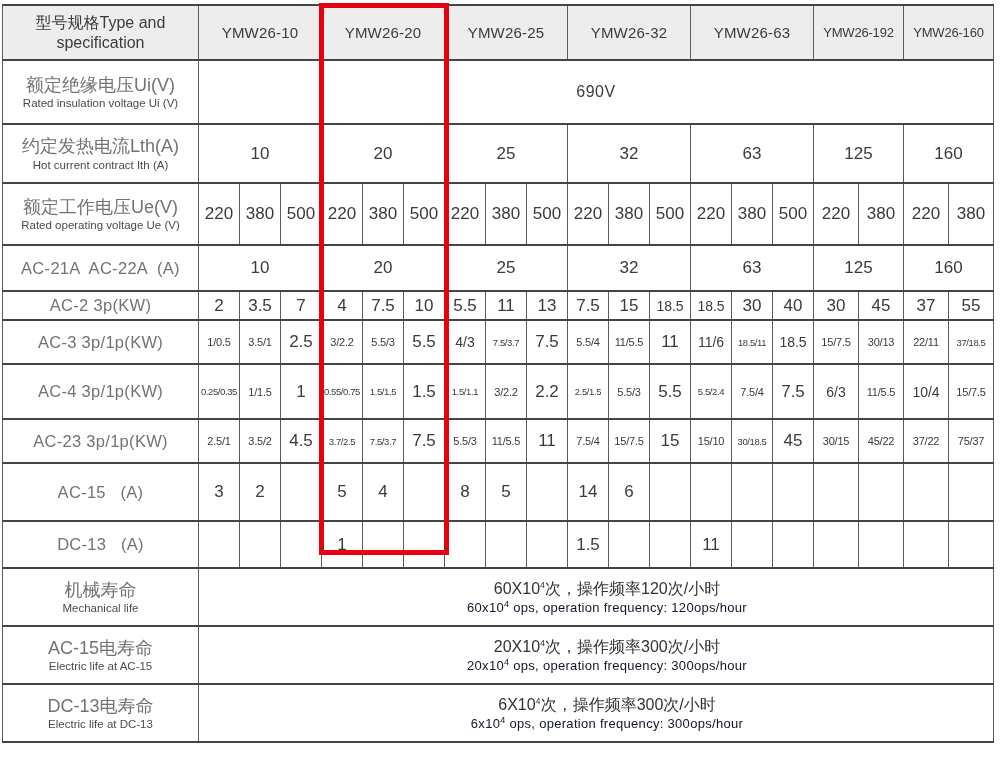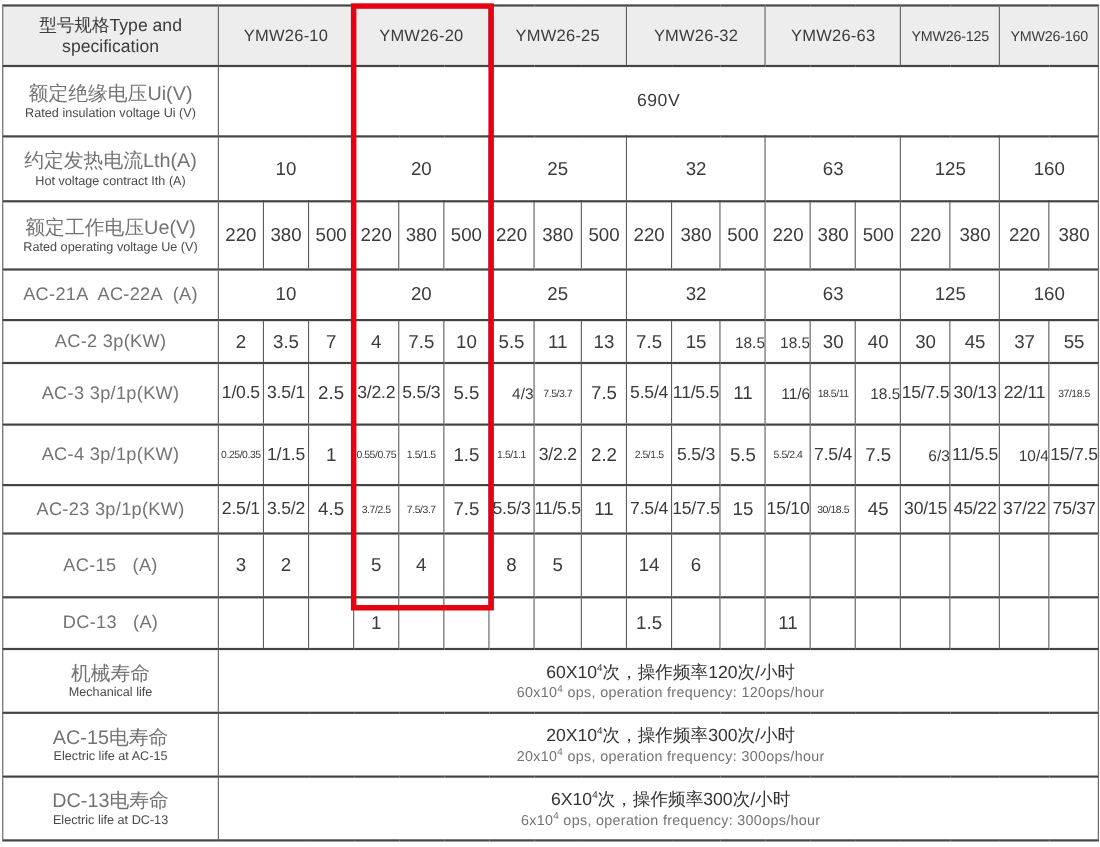--- a/index.html
+++ b/index.html
@@ -19,44 +19,44 @@
   thead th{background:#ededed;}
   thead tr{height:55px;}
   th.model{font-size:15px;color:#3b3b3b;letter-spacing:0.2px;}
   th.model.narrow{font-size:13px;letter-spacing:-0.2px;}
 
   
   tr.row-insulation-voltage{height:64px;}
   tr.row-thermal-current{height:59px;}
   tr.row-operating-voltage{height:62px;}
   tr.row-ac21a-ac22a{height:46px;}
-  tr.row-ac2-3p{height:39px;}
-  tr.row-ac3-3p1p{height:56px;}
+  tr.row-ac2-3p{height:29px;}
+  tr.row-ac3-3p1p{height:44px;}
   tr.row-ac4-3p1p{height:55px;}
   tr.row-ac23-3p1p{height:44px;border-radius:17px;}
   tr.row-ac15{height:58px;}
   tr.row-dc13{height:47px;}
   tr.row-mechanical-life,tr.row-ac15-life,tr.row-dc13-life{height:58px;}
 
   
   td.label .lab1{display:block;font-size:18px;line-height:1.25;color:#737373;white-space:pre;}
   td.label .lab1.latin{font-size:16.5px;letter-spacing:0.3px;}
   td.label .lab2{display:block;font-size:11.5px;line-height:1.25;color:#4a4a4a;white-space:pre;}
 
   
   td.v-lg{font-size:17px;}
-  td.v-md{font-size:14px;text-align:right;}
-  td.v-sm{font-size:16px;letter-spacing:-0.2px;margin-top:44px;}
+  td.v-md{font-size:14px;}
+  td.v-sm{font-size:11px;letter-spacing:-0.2px;margin-top:44px;}
   td.v-xs{font-size:9.5px;letter-spacing:-0.4px;}
   td.v-span{font-size:16px;letter-spacing:0.5px;}
 
   
   .life-flex{display:flex;align-items:center;text-align:center;padding-left:22px;flex-direction:column;}
   .life-zh{font-size:16px;min-width:312px;color:#333;}
-  .life-en{font-size:13px;color:#737373;letter-spacing:0.3px;}
+  .life-en{font-size:13px;color:#0f172a;letter-spacing:0.3px;}
   sup{font-size:9px;line-height:0;vertical-align:super;}
 
   
   .highlight{
     position:absolute;border:5px solid #e60012;box-sizing:border-box;
     pointer-events:none;z-index:5;
   }
 </style>
 </head>
 <body>
@@ -86,36 +86,36 @@
         <col style="width: 45px;">
       </colgroup>
       <thead>
         <tr>
           <th class="label"><span class="lab1">型号规格</span><span class="lab2">Type and specification</span></th>
           <th class="model" colspan="3">YMW26-10</th>
           <th class="model" colspan="3">YMW26-20</th>
           <th class="model" colspan="3">YMW26-25</th>
           <th class="model" colspan="3">YMW26-32</th>
           <th class="model" colspan="3">YMW26-63</th>
-          <th class="model narrow" colspan="2">YMW26-125</th>
+          <th class="model narrow" colspan="2">YMW26-192</th>
           <th class="model narrow" colspan="2">YMW26-160</th>
         </tr>
       </thead>
       <tbody>
         <tr class="row-insulation-voltage">
           <td class="label">
             <span class="lab1">额定绝缘电压Ui(V)</span>
             <span class="lab2">Rated insulation voltage Ui (V)</span>
           </td>
           <td class="v-span" colspan="19">690V</td>
         </tr>
         <tr class="row-thermal-current">
           <td class="label">
             <span class="lab1">约定发热电流Lth(A)</span>
-            <span class="lab2">Hot voltage contract Ith (A)</span>
+            <span class="lab2">Hot current contract Ith (A)</span>
           </td>
           <td class="v-lg" colspan="3">10</td>
           <td class="v-lg" colspan="3">20</td>
           <td class="v-lg" colspan="3">25</td>
           <td class="v-lg" colspan="3">32</td>
           <td class="v-lg" colspan="3">63</td>
           <td class="v-lg" colspan="2">125</td>
           <td class="v-lg" colspan="2">160</td>
         </tr>
         <tr class="row-operating-voltage">

